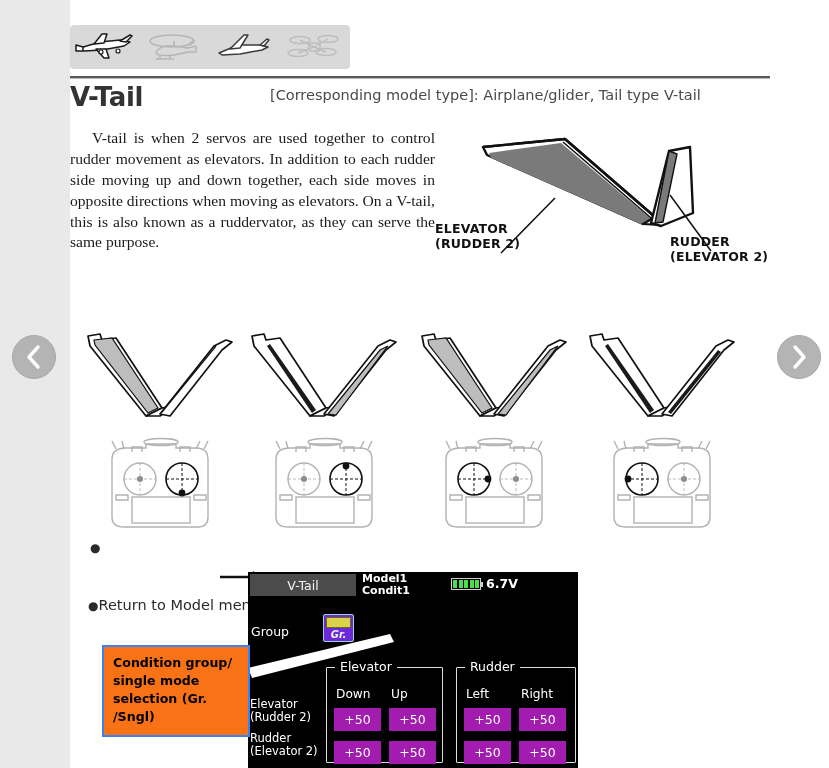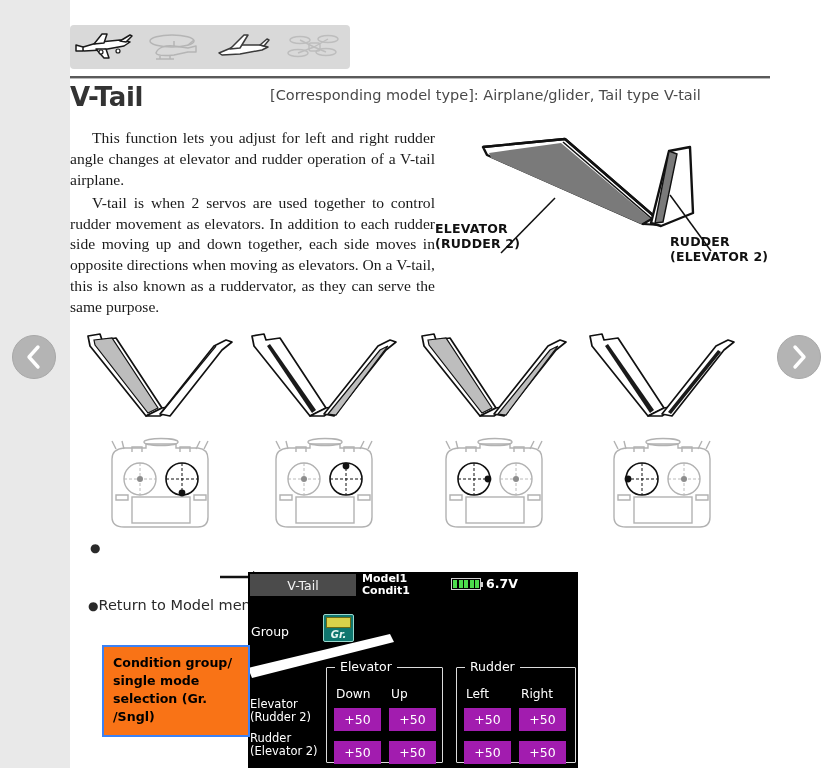--- a/index.html
+++ b/index.html
@@ -121,21 +121,21 @@
   .lcd-batt-wrap { position:absolute; left:203px; top:4px; display:flex; align-items:center; gap:5px; }
   .batt-icon { position:relative; width:30px; height:12px; border:1px solid #cfcfcf; background:#000; }
   .batt-icon .cells { position:absolute; left:1px; top:1px; height:8px; display:flex; gap:1.5px; }
   .batt-icon .cells i { display:block; width:4px; height:8px; background:#4ddc4d; }
   .batt-icon .nub { position:absolute; right:-3px; top:3px; width:2px; height:5px; background:#cfcfcf; }
   .lcd-volt { color:#fff; font-size:12.5px; font-weight:bold; }
 
   .lcd-group-label { position:absolute; left:3px; top:52px; color:#fff; font-size:12.5px; }
   .gr-button {
     position:absolute; left:75px; top:42px; width:31px; height:28px;
-    background:#0f766e; border:1px solid #9ad8cd; border-radius:2px;
+    background:#6d28d9; border:1px solid #9ad8cd; border-radius:2px;
   }
   .gr-button .top { position:absolute; left:2px; top:2px; right:2px; height:11px; background:#d9d24a; border:1px solid #6e6a12; }
   .gr-button .lbl {
     position:absolute; left:0; right:0; bottom:1px; text-align:center;
     color:#e7f7f2; font-size:10px; font-weight:bold; font-style:italic;
   }
 
   .fieldset {
     position:absolute; top:95px; height:96px;
     border:1.6px solid #dcdcdc; border-radius:1px;
@@ -243,21 +243,20 @@
       </svg>
     </div>
   </div>
 
   <div class="rule"></div>
 
   <div class="page-title">V-Tail</div>
   <div class="corr-type">[Corresponding model type]: Airplane/glider, Tail type V-tail</div>
 
   <div class="body-copy">
-    <p>This function lets you adjust for left and right rudder angle changes at elevator and rudder operation of a V-tail airplane.</p>
     <p>V-tail is when 2 servos are used together to control rudder movement as elevators. In addition to each rudder side moving up and down together, each side moves in opposite directions when moving as elevators. On a V-tail, this is also known as a ruddervator, as they can serve the same purpose.</p>
   </div>
 
   <div class="hero-diagram">
     <svg width="320" height="155" viewBox="0 0 320 155">
 
       <path d="M18 22 L100 14 L190 92 L178 99 L22 30 Z" fill="#ffffff" stroke="#111" stroke-width="2.4" stroke-linejoin="round"></path>
       <path d="M24 28 L96 18 L186 94 L176 99 L26 33 Z" fill="#7a7a7a" stroke="none"></path>
       <path d="M100 14 L190 92" fill="none" stroke="#111" stroke-width="2.4"></path>
       <path d="M18 22 L100 14" fill="none" stroke="#111" stroke-width="2.4"></path>

